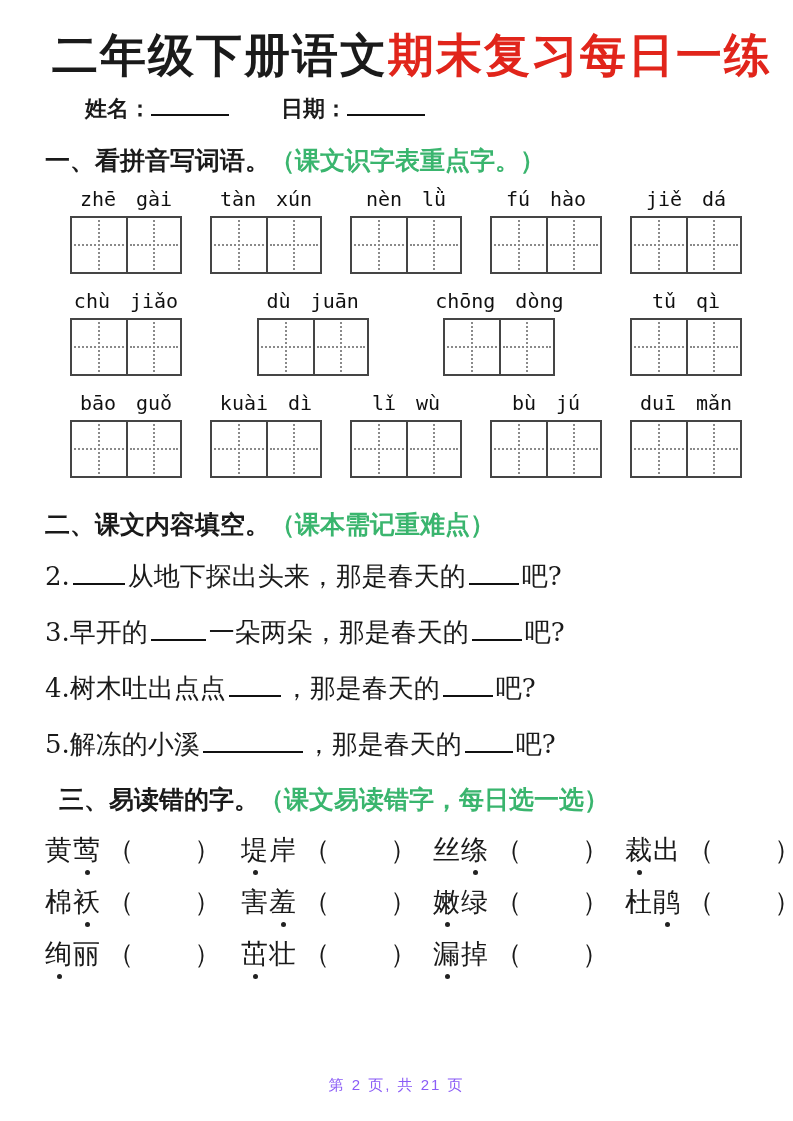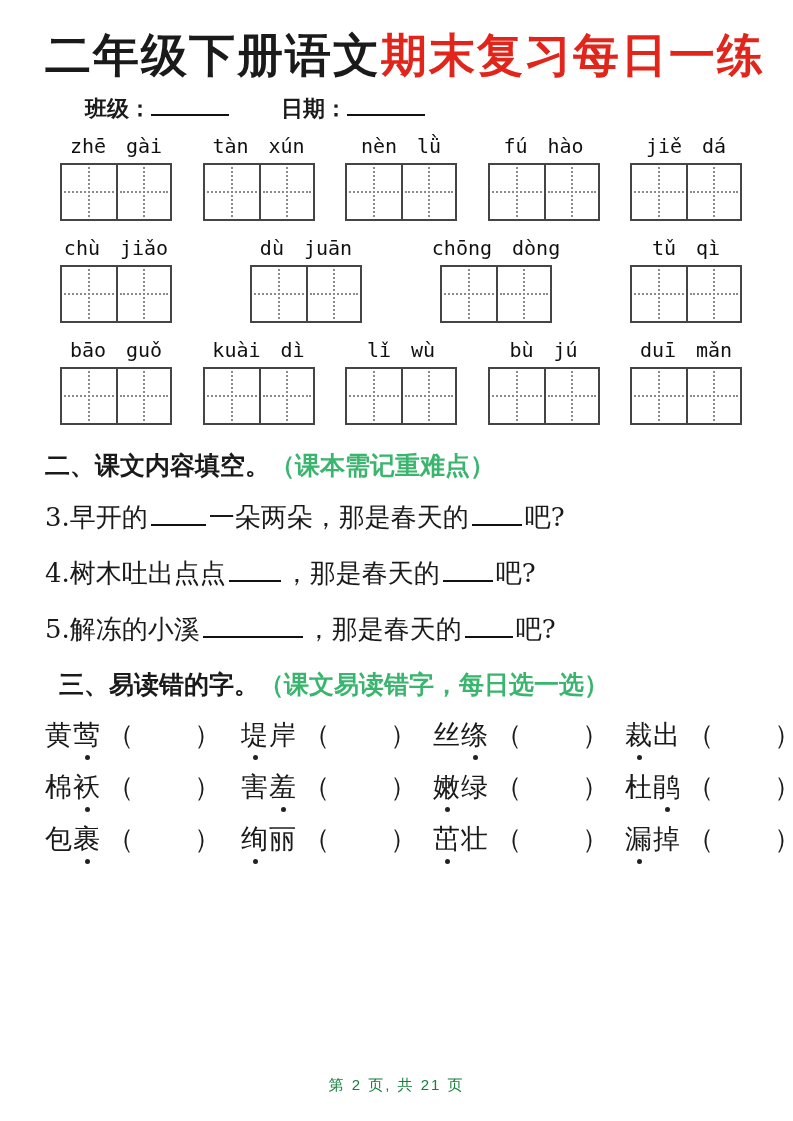--- a/index.html
+++ b/index.html
@@ -15,20 +15,21 @@
     color:#1a1a1a;
   }
   
   .title {
     text-align:center;
     font-size:46px;
     font-weight:bold;
     letter-spacing:2px;
     line-height:1.1;
     white-space:nowrap;
+    margin-left:7px;
   }
   .title .t-red { color:#e1251b; }
   .subtitle {
     margin-top:17px;
     text-align:center;
     font-family:"Liberation Sans", sans-serif;
     font-weight:bold;
     font-size:27px;
     color:#2478d0;
     letter-spacing:1px;
@@ -56,21 +57,21 @@
     font-size:25px;
     white-space:nowrap;
   }
   .sec-head .note { color:#3ab56e; }
   
   #sec1-head { margin-top:20px; }
   .py-rows { margin-top:10px; width:698px; }
   .py-row {
     display:flex;
     justify-content:space-between;
-    margin-left:14px;
+    margin-left:24px;
     margin-bottom:15px;
   }
   .block { width:114px; display:flex; flex-direction:column; align-items:center; }
   .pair {
     display:flex;
     gap:20px;
     justify-content:center;
     white-space:nowrap;
     font-family:"DejaVu Sans Mono", monospace;
     font-size:20px;
@@ -82,21 +83,21 @@
   .cell + .cell { border-left:2px solid #454545; }
   .cell::before {
     content:''; position:absolute; left:50%; top:2px; bottom:2px;
     border-left:2px dotted #8a8a8a; margin-left:-1px;
   }
   .cell::after {
     content:''; position:absolute; top:50%; left:2px; right:2px;
     border-top:2px dotted #8a8a8a; margin-top:-1px;
   }
   
-  #sec2-head { margin-top:24px; }
+  #sec2-head { margin-top:30px; }
   .fill-items { margin-top:18px; }
   .fill-line {
     font-size:26px;
     line-height:1.2;
     margin-bottom:23px;
     white-space:nowrap;
   }
   .fill-line .blank { margin:0 3px; }
   
   #sec3-head { margin-top:4px; padding-left:14px; }
@@ -118,39 +119,42 @@
     background:#222;
   }
   .paren { margin-left:6px; letter-spacing:2px; }
   
   .footer {
     position:absolute;
     left:0; right:0; bottom:26px;
     text-align:center;
     font-family:"Liberation Sans", sans-serif;
     font-size:15px;
-    color:#15803d;
+    color:#8b5cf6;
     letter-spacing:2px;
   }
 </style>
 </head>
 <body>
 
 <div class="page">
 
   <div class="title">
     <span class="t-black">二年级下册语文</span><span class="t-red">期末复习每日一练</span>
   </div>
 
 
   <div class="fields">
-    <span><span>班级：</span><span class="blank"></span></span>
+    <span><span>姓名：</span><span class="blank"></span></span>
     <span><span>日期：</span><span class="blank"></span></span>
   </div>
 
+  <div class="sec-head" id="sec1-head">
+    <span>一、看拼音写词语。</span><span class="note">（课文识字表重点字。）</span>
+  </div>
 
   <div class="py-rows">
       <div class="py-row">
         <div class="block">
           <div class="pair">
             <span class="syl">zhē</span>
             <span class="syl">gài</span>
           </div>
           <div class="grid">
             <div class="cell"></div>
@@ -292,39 +296,39 @@
           </div>
         </div>
       </div>
     </div>
 
   <div class="sec-head" id="sec2-head">
     <span>二、课文内容填空。</span><span class="note">（课本需记重难点）</span>
   </div>
 
   <div class="fill-items">
+      <div class="fill-line"><span class="seg">2.</span><span class="blank" style="width: 52px;"></span><span class="seg">从地下探出头来，那是春天的</span><span class="blank" style="width: 50px;"></span><span class="seg">吧?</span></div>
       <div class="fill-line"><span class="seg">3.早开的</span><span class="blank" style="width: 55px;"></span><span class="seg">一朵两朵，那是春天的</span><span class="blank" style="width: 50px;"></span><span class="seg">吧?</span></div>
       <div class="fill-line"><span class="seg">4.树木吐出点点</span><span class="blank" style="width: 52px;"></span><span class="seg">，那是春天的</span><span class="blank" style="width: 50px;"></span><span class="seg">吧?</span></div>
       <div class="fill-line"><span class="seg">5.解冻的小溪</span><span class="blank" style="width: 100px;"></span><span class="seg">，那是春天的</span><span class="blank" style="width: 48px;"></span><span class="seg">吧?</span></div>
     </div>
 
   <div class="sec-head" id="sec3-head">
     <span>三、易读错的字。</span><span class="note">（课文易读错字，每日选一选）</span>
   </div>
 
   <div class="word-grid">
       <div class="entry"><span class="word"><span class="ch">黄</span><span class="ch dotted">莺</span></span><span class="paren">（　　）</span></div>
       <div class="entry"><span class="word"><span class="ch dotted">堤</span><span class="ch">岸</span></span><span class="paren">（　　）</span></div>
       <div class="entry"><span class="word"><span class="ch">丝</span><span class="ch dotted">绦</span></span><span class="paren">（　　）</span></div>
       <div class="entry"><span class="word"><span class="ch dotted">裁</span><span class="ch">出</span></span><span class="paren">（　　）</span></div>
       <div class="entry"><span class="word"><span class="ch">棉</span><span class="ch dotted">袄</span></span><span class="paren">（　　）</span></div>
       <div class="entry"><span class="word"><span class="ch">害</span><span class="ch dotted">羞</span></span><span class="paren">（　　）</span></div>
       <div class="entry"><span class="word"><span class="ch dotted">嫩</span><span class="ch">绿</span></span><span class="paren">（　　）</span></div>
       <div class="entry"><span class="word"><span class="ch">杜</span><span class="ch dotted">鹃</span></span><span class="paren">（　　）</span></div>
-      <div class="entry"><span class="word"><span class="ch">包</span><span class="ch dotted">裹</span></span><span class="paren">（　　）</span></div>
       <div class="entry"><span class="word"><span class="ch dotted">绚</span><span class="ch">丽</span></span><span class="paren">（　　）</span></div>
       <div class="entry"><span class="word"><span class="ch dotted">茁</span><span class="ch">壮</span></span><span class="paren">（　　）</span></div>
       <div class="entry"><span class="word"><span class="ch dotted">漏</span><span class="ch">掉</span></span><span class="paren">（　　）</span></div>
     </div>
 
   <div class="footer">第 2 页, 共 21 页</div>
 
 </div>
 
 </body></html>

